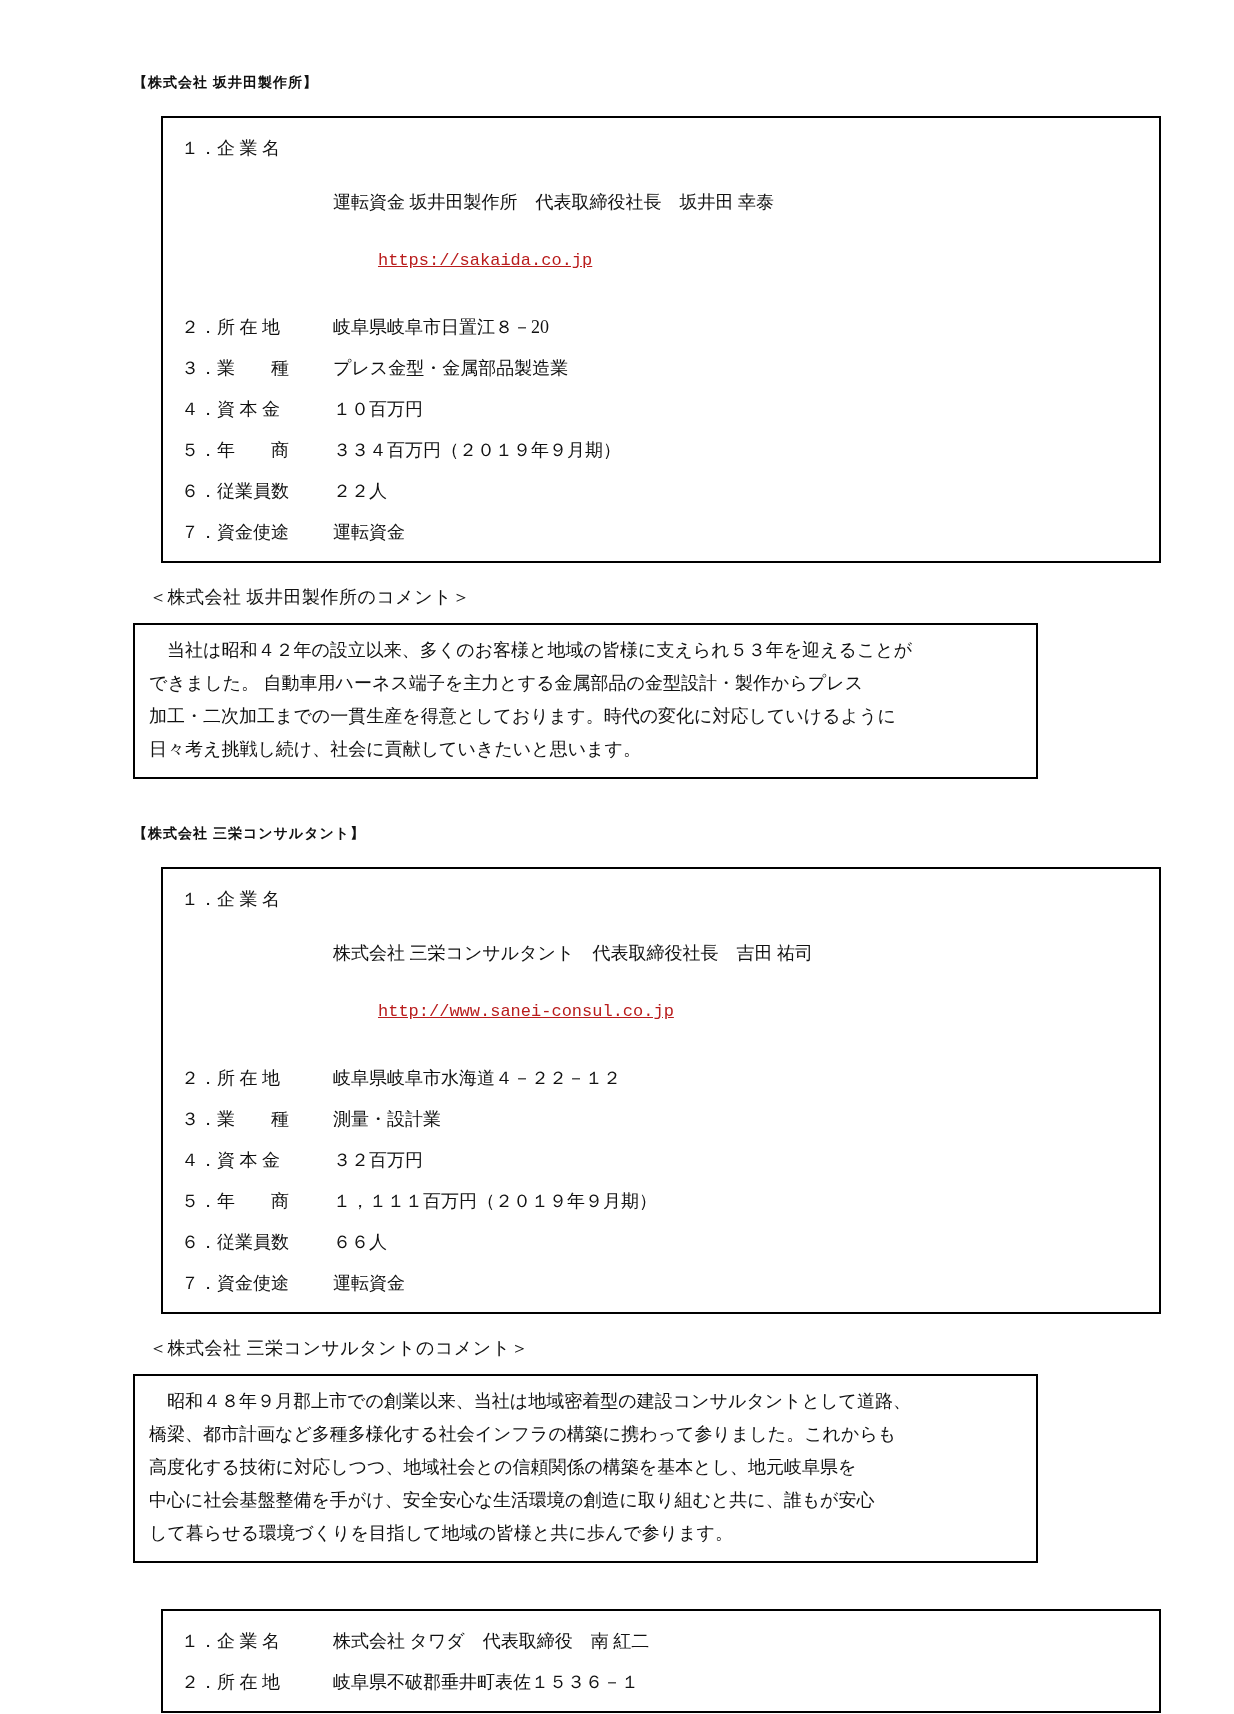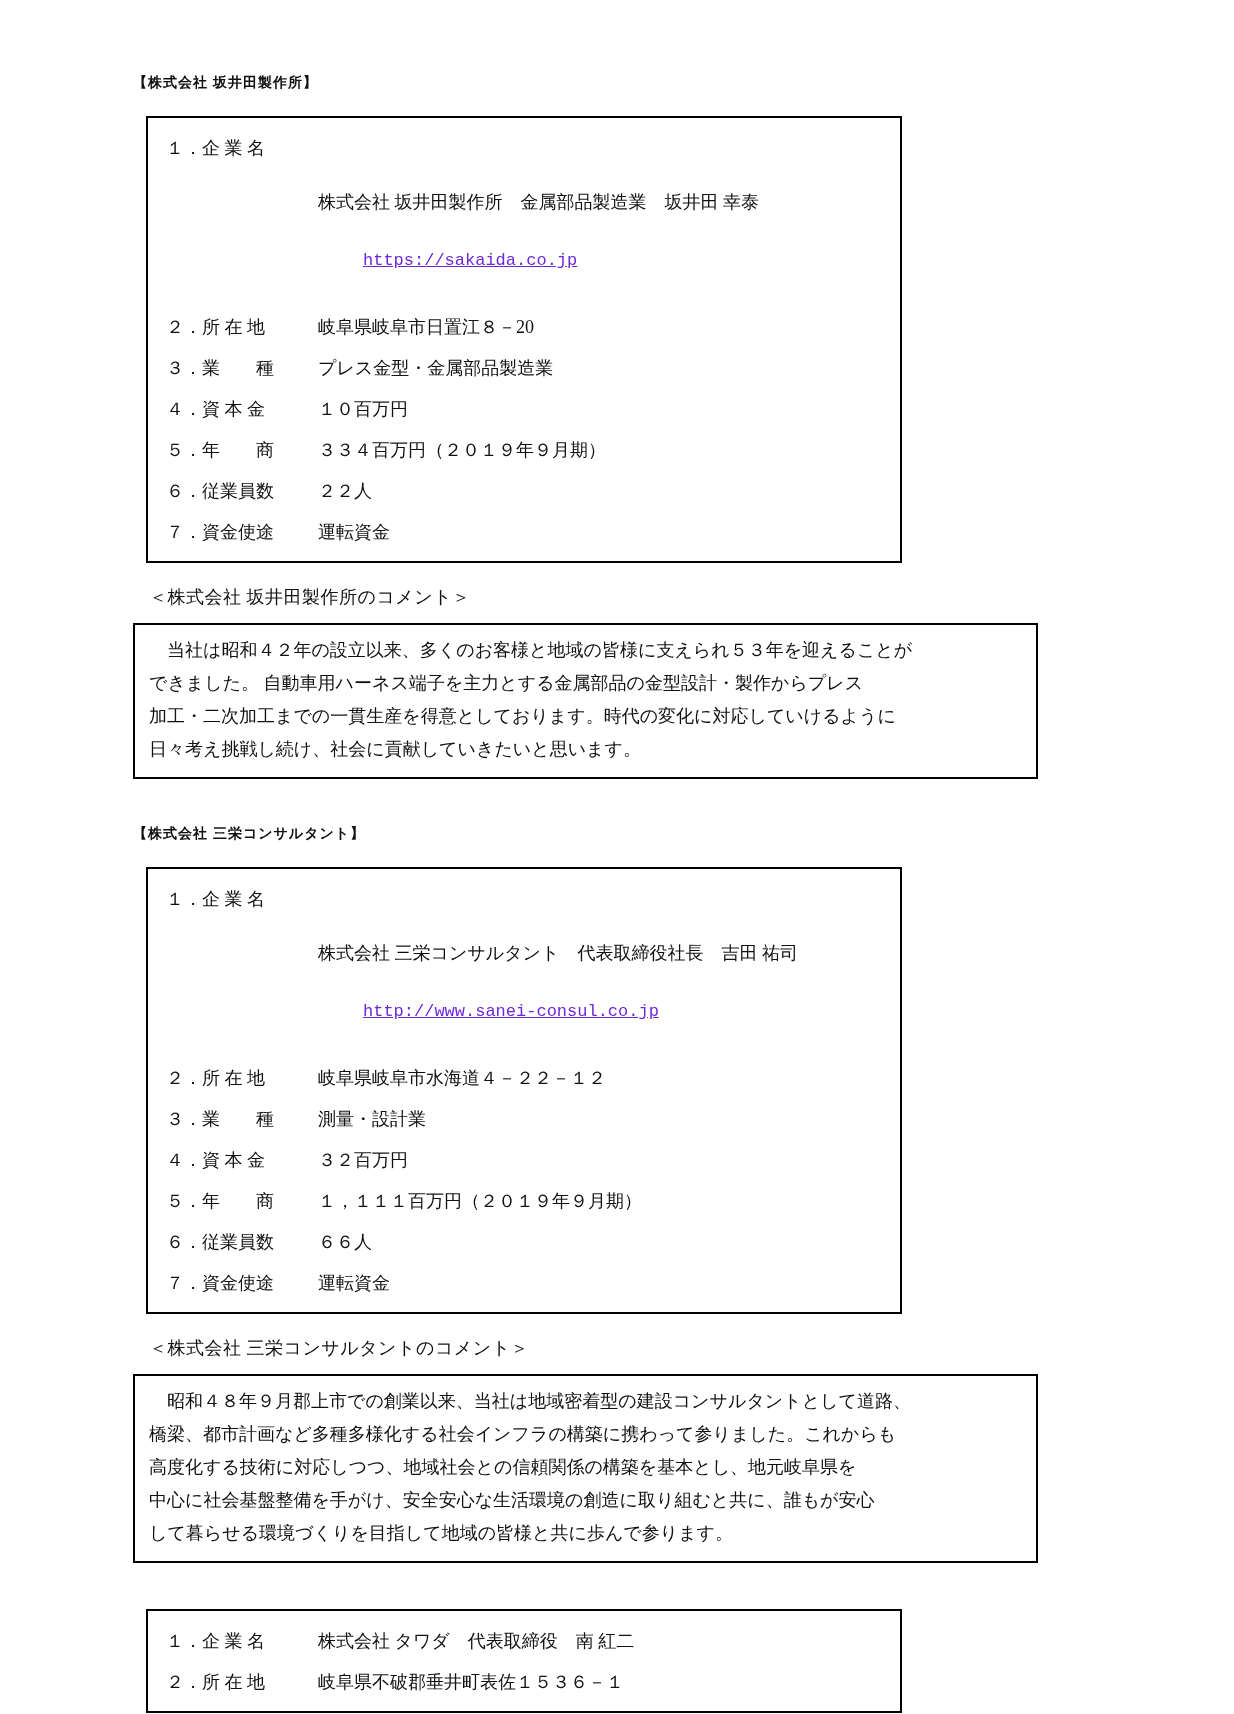--- a/index.html
+++ b/index.html
@@ -22,22 +22,22 @@
     margin-bottom: 46px;
   }
   .section-title {
     font-family: "Liberation Sans", "DejaVu Sans", sans-serif;
     font-weight: bold;
     font-size: 14px;
     letter-spacing: 1px;
     margin: 0 0 24px 0;
   }
   .info-table {
-    width: 756px;
-    margin-left: 13px;
+    width: 1000px;
+    margin-left: 28px;
     border: 2px solid #000000;
     box-sizing: border-box;
     padding: 10px 10px 8px 18px;
     background: #ffffff;
   }
   .row {
     display: flex;
     align-items: flex-start;
     padding: 7px 0;
     font-size: 18px;
@@ -50,21 +50,21 @@
   }
   .row-value {
     white-space: pre-wrap;
   }
   .value-stack .value-line {
     display: block;
   }
   .company-link {
     display: inline-block;
     margin-top: 6px;
-    color: #6d28d9;
+    color: #b91c1c;
     text-decoration: underline;
     font-family: "Liberation Mono", "DejaVu Sans Mono", monospace;
     font-size: 17px;
     line-height: 24px;
   }
   .comment-heading {
     font-size: 18px;
     letter-spacing: 0.5px;
     margin: 22px 0 14px 16px;
   }
@@ -85,21 +85,21 @@
 <body>
 
 <div class="content">
 
   <div class="section">
     <div class="section-title">【株式会社 坂井田製作所】</div>
     <div class="info-table">
       <div class="row">
         <div class="row-label">１．企 業 名</div>
         <div class="row-value value-stack">
-          <span class="value-line">株式会社 坂井田製作所　金属部品製造業　坂井田 幸泰</span>
+          <span class="value-line">運転資金 坂井田製作所　代表取締役社長　坂井田 幸泰</span>
           <a class="company-link" href="#">https://sakaida.co.jp</a>
         </div>
       </div>
       <div class="row">
         <div class="row-label">２．所 在 地</div>
         <div class="row-value">岐阜県岐阜市日置江８－20</div>
       </div>
       <div class="row">
         <div class="row-label">３．業　　種</div>
         <div class="row-value">プレス金型・金属部品製造業</div>

